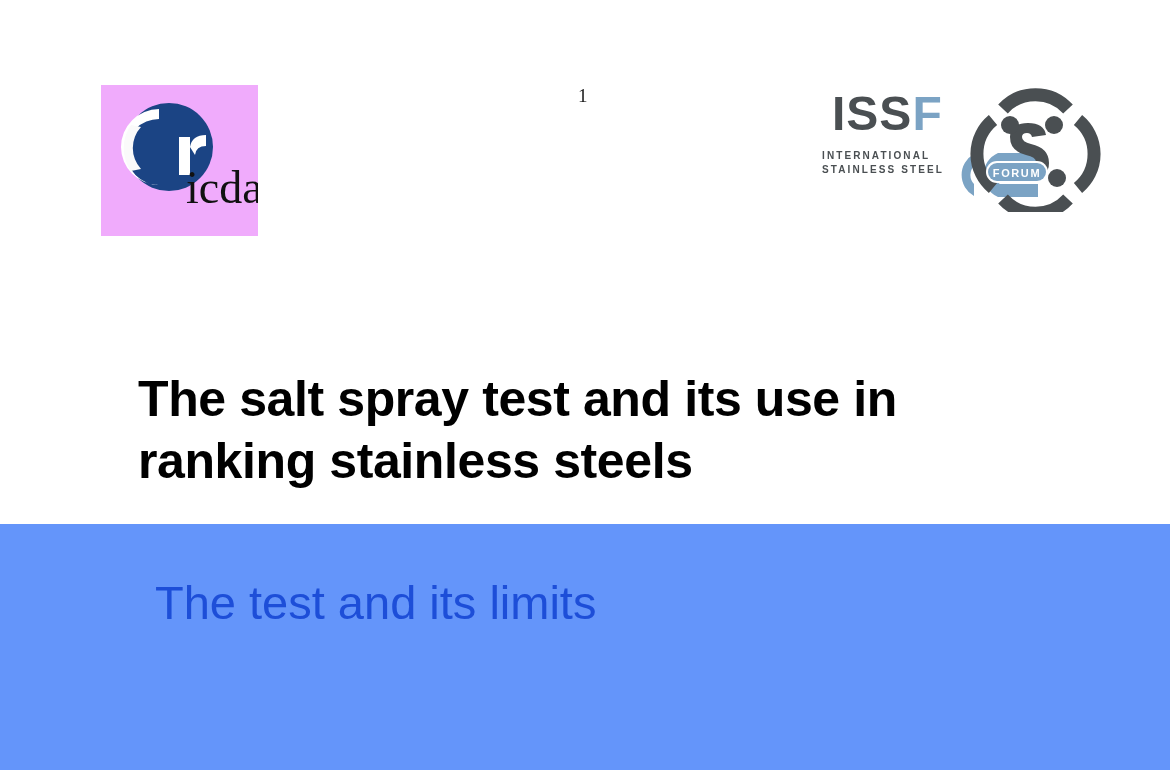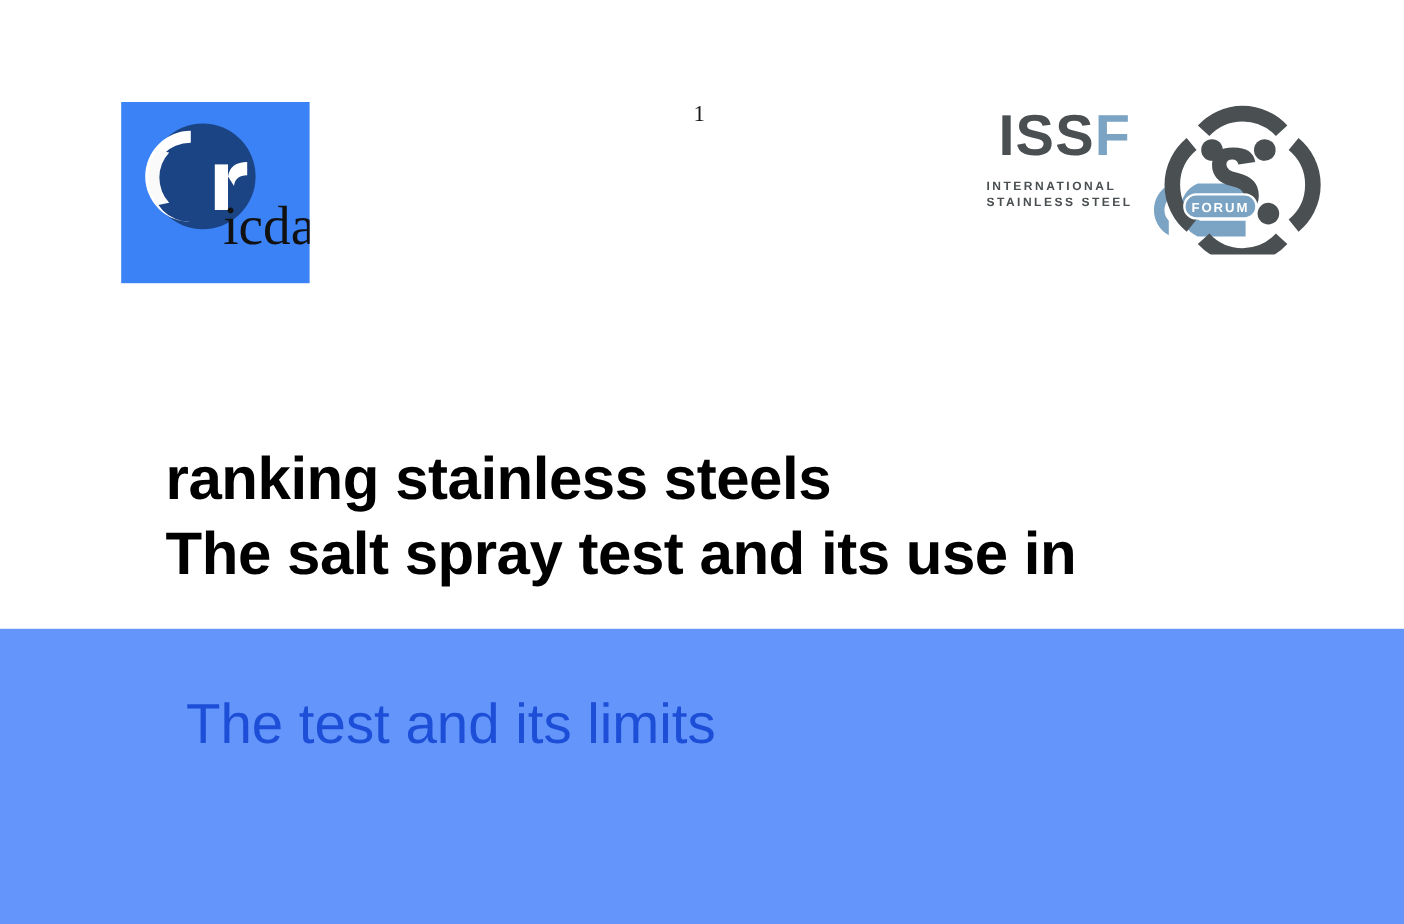--- a/index.html
+++ b/index.html
@@ -21,21 +21,21 @@
     overflow: hidden;
   }
 
   
   .icda-logo-box {
     position: absolute;
     left: 101px;
     top: 85px;
     width: 157px;
     height: 151px;
-    background: #3b82f6;
+    background: #f0abfc;
   }
   .icda-art {
     position: absolute;
     left: 0;
     top: 0;
     width: 157px;
     height: 151px;
   }
 
   
@@ -182,20 +182,20 @@
       <circle cx="112" cy="43" r="9" fill="#4a4f52"></circle>
       <circle cx="115" cy="96" r="9" fill="#4a4f52"></circle>
 
       <rect x="44" y="79" width="62" height="22" rx="11" fill="#ffffff"></rect>
       <rect x="46" y="81" width="58" height="18" rx="9" fill="#7ba3c4"></rect>
       <text x="75" y="95" text-anchor="middle" font-family="Liberation Sans, sans-serif" font-size="11" font-weight="bold" letter-spacing="1.6" fill="#ffffff">FORUM</text>
     </svg>
   </div>
 
   <div class="title-block">
+    <div class="title-line">The salt spray test and its use in</div>
     <div class="title-line">ranking stainless steels</div>
-    <div class="title-line">The salt spray test and its use in</div>
   </div>
 
   <div class="blue-band"></div>
   <div class="band-text">The test and its limits</div>
 
 </div>
 
 </body></html>

